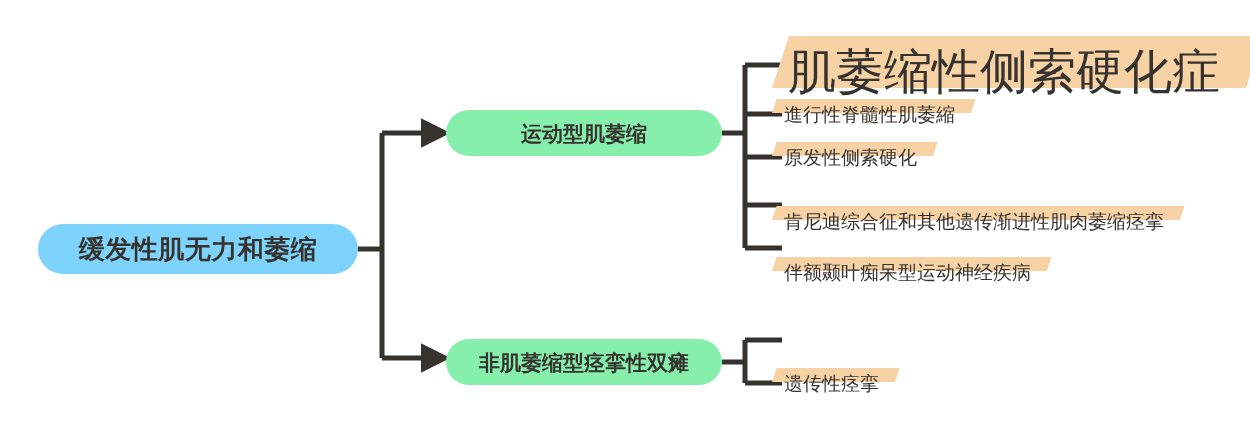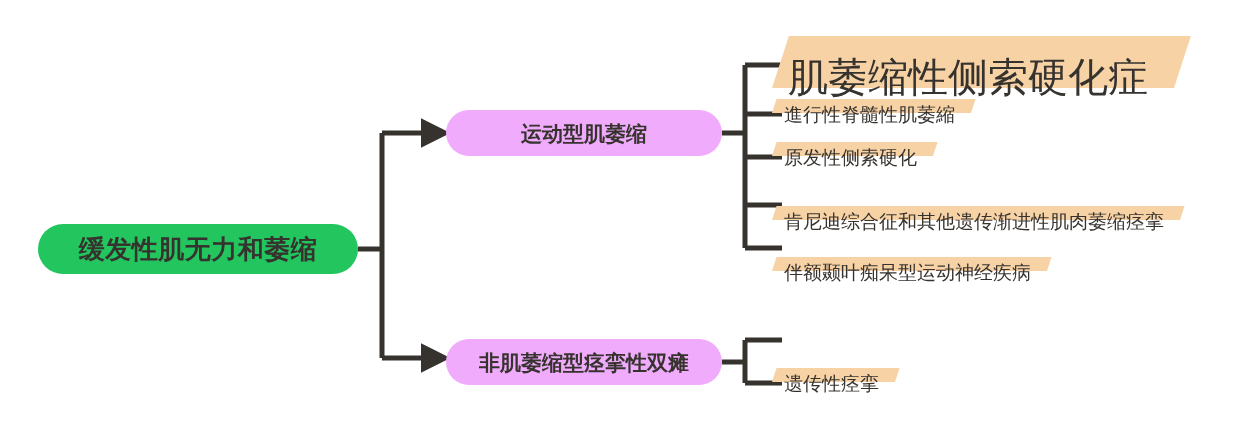--- a/index.html
+++ b/index.html
@@ -28,41 +28,41 @@
     pointer-events: none;
   }
 
   
   .node-root {
     position: absolute;
     left: 38px;
     top: 224px;
     width: 320px;
     height: 50px;
-    background: #22c55e;
+    background: #7dd3fc;
     border-radius: 25px;
     display: flex;
     align-items: center;
     justify-content: center;
     box-sizing: border-box;
   }
   .node-root .node-label {
     font-size: 26px;
     font-weight: bold;
     color: #36322E;
     letter-spacing: 0.5px;
     line-height: 1;
     white-space: nowrap;
   }
 
   
   .node-branch {
     position: absolute;
     height: 46px;
-    background: #f0abfc;
+    background: #86efac;
     border-radius: 23px;
     display: flex;
     align-items: center;
     justify-content: center;
     box-sizing: border-box;
     padding: 0 22px;
   }
   .node-branch .node-label {
     font-size: 21px;
     font-weight: bold;
@@ -114,22 +114,22 @@
   .leaf-normal .node-label {
     font-size: 19px;
     padding-top: 6px;
   }
 
   .leaf-highlight {
     height: 52px;
     padding: 0 26px 0 16px;
   }
   .leaf-highlight .node-label {
-    font-size: 40px;
-    padding-top: 21px;
+    font-size: 48px;
+    padding-top: 12px;
   }
 
   
   #leaf-als          { left: 772px; top: 36px;  }
   #leaf-psma         { left: 772px; top: 99px;  }
   #leaf-pbp          { left: 772px; top: 142px; }
   #leaf-kennedy      { left: 772px; top: 190px; margin-top: 16px; }
   #leaf-mnd-ftd      { left: 772px; top: 233px; margin-top: 24px; }
   #leaf-pls          { left: 772px; top: 325px; }
   #leaf-hs           { left: 772px; top: 368px; }

